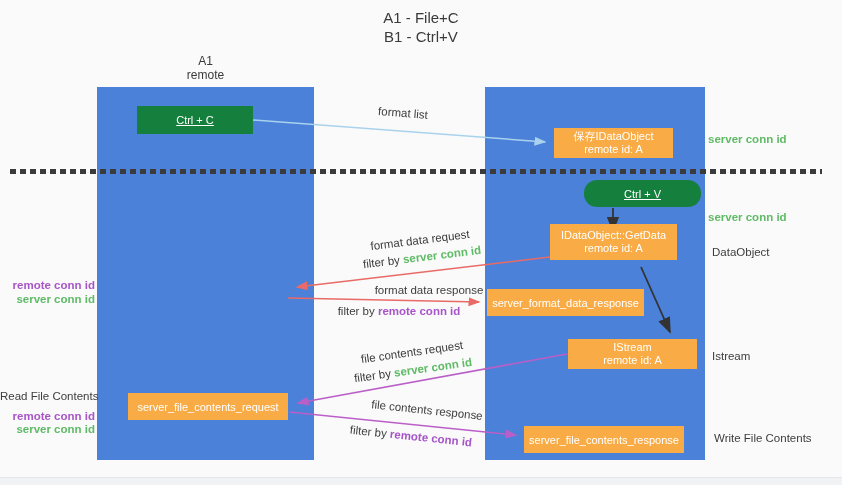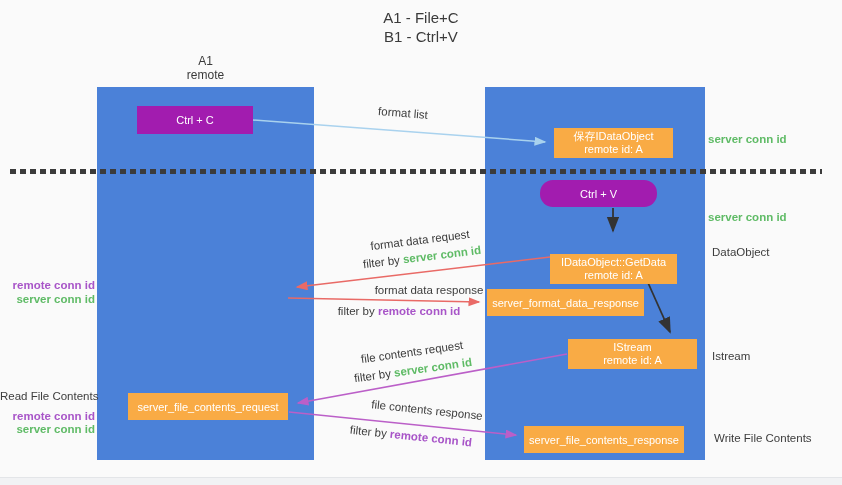--- a/index.html
+++ b/index.html
@@ -18,21 +18,21 @@
   .lane {
     background:#4b81d8;
   }
   .lane-header {
     text-align:center; font-size:12px; line-height:14px; color:#3a3a3a;
   }
   .node {
     display:flex; flex-direction:column; align-items:center; justify-content:center;
     color:#ffffff; text-align:center;
   }
-  .node.green { background:#a21caf; }
+  .node.green { background:#15803d;text-decoration:underline; }
   .node.orange { background:#f9ab45; }
   .node .l1 { font-size:11px; line-height:13px; }
   .node.single { font-size:11px; }
   .dotted {
     height:5px;
     background:repeating-linear-gradient(90deg,#3b3b3b 0 6px,transparent 6px 10px);
   }
   .alabel {
     font-size:11.5px; color:#3d3d3d; white-space:nowrap;
     transform-origin:center;
@@ -94,23 +94,23 @@
     <line x1="289" y1="412" x2="516" y2="435" stroke="#bb5fc8" stroke-width="1.5" marker-end="url(#m-purple)"></line>
   </svg>
 
   <div class="abs node green single" style="left:137px; top:106px; width:116px; height:28px;">Ctrl + C</div>
 
   <div class="abs node orange" style="left:554px; top:128px; width:119px; height:30px;">
     <div class="l1">保存IDataObject</div>
     <div class="l1">remote id: A</div>
   </div>
 
-  <div class="abs node green single" style="left:540px; top:180px; width:117px; height:27px;border-radius:13px;">Ctrl + V</div>
+  <div class="abs node green single" style="left:584px; top:180px; width:117px; height:27px;border-radius:13px;">Ctrl + V</div>
 
-  <div class="abs node orange" style="left:550px; top:254px; width:127px; height:30px;">
+  <div class="abs node orange" style="left:550px; top:224px; width:127px; height:36px;">
     <div class="l1">IDataObject::GetData</div>
     <div class="l1">remote id: A</div>
   </div>
 
 
   <div class="abs node orange single" style="left:487px; top:289px; width:157px; height:27px;">server_format_data_response</div>
 
   <div class="abs node orange" style="left:568px; top:339px; width:129px; height:30px;">
     <div class="l1">IStream</div>
     <div class="l1">remote id: A</div>

